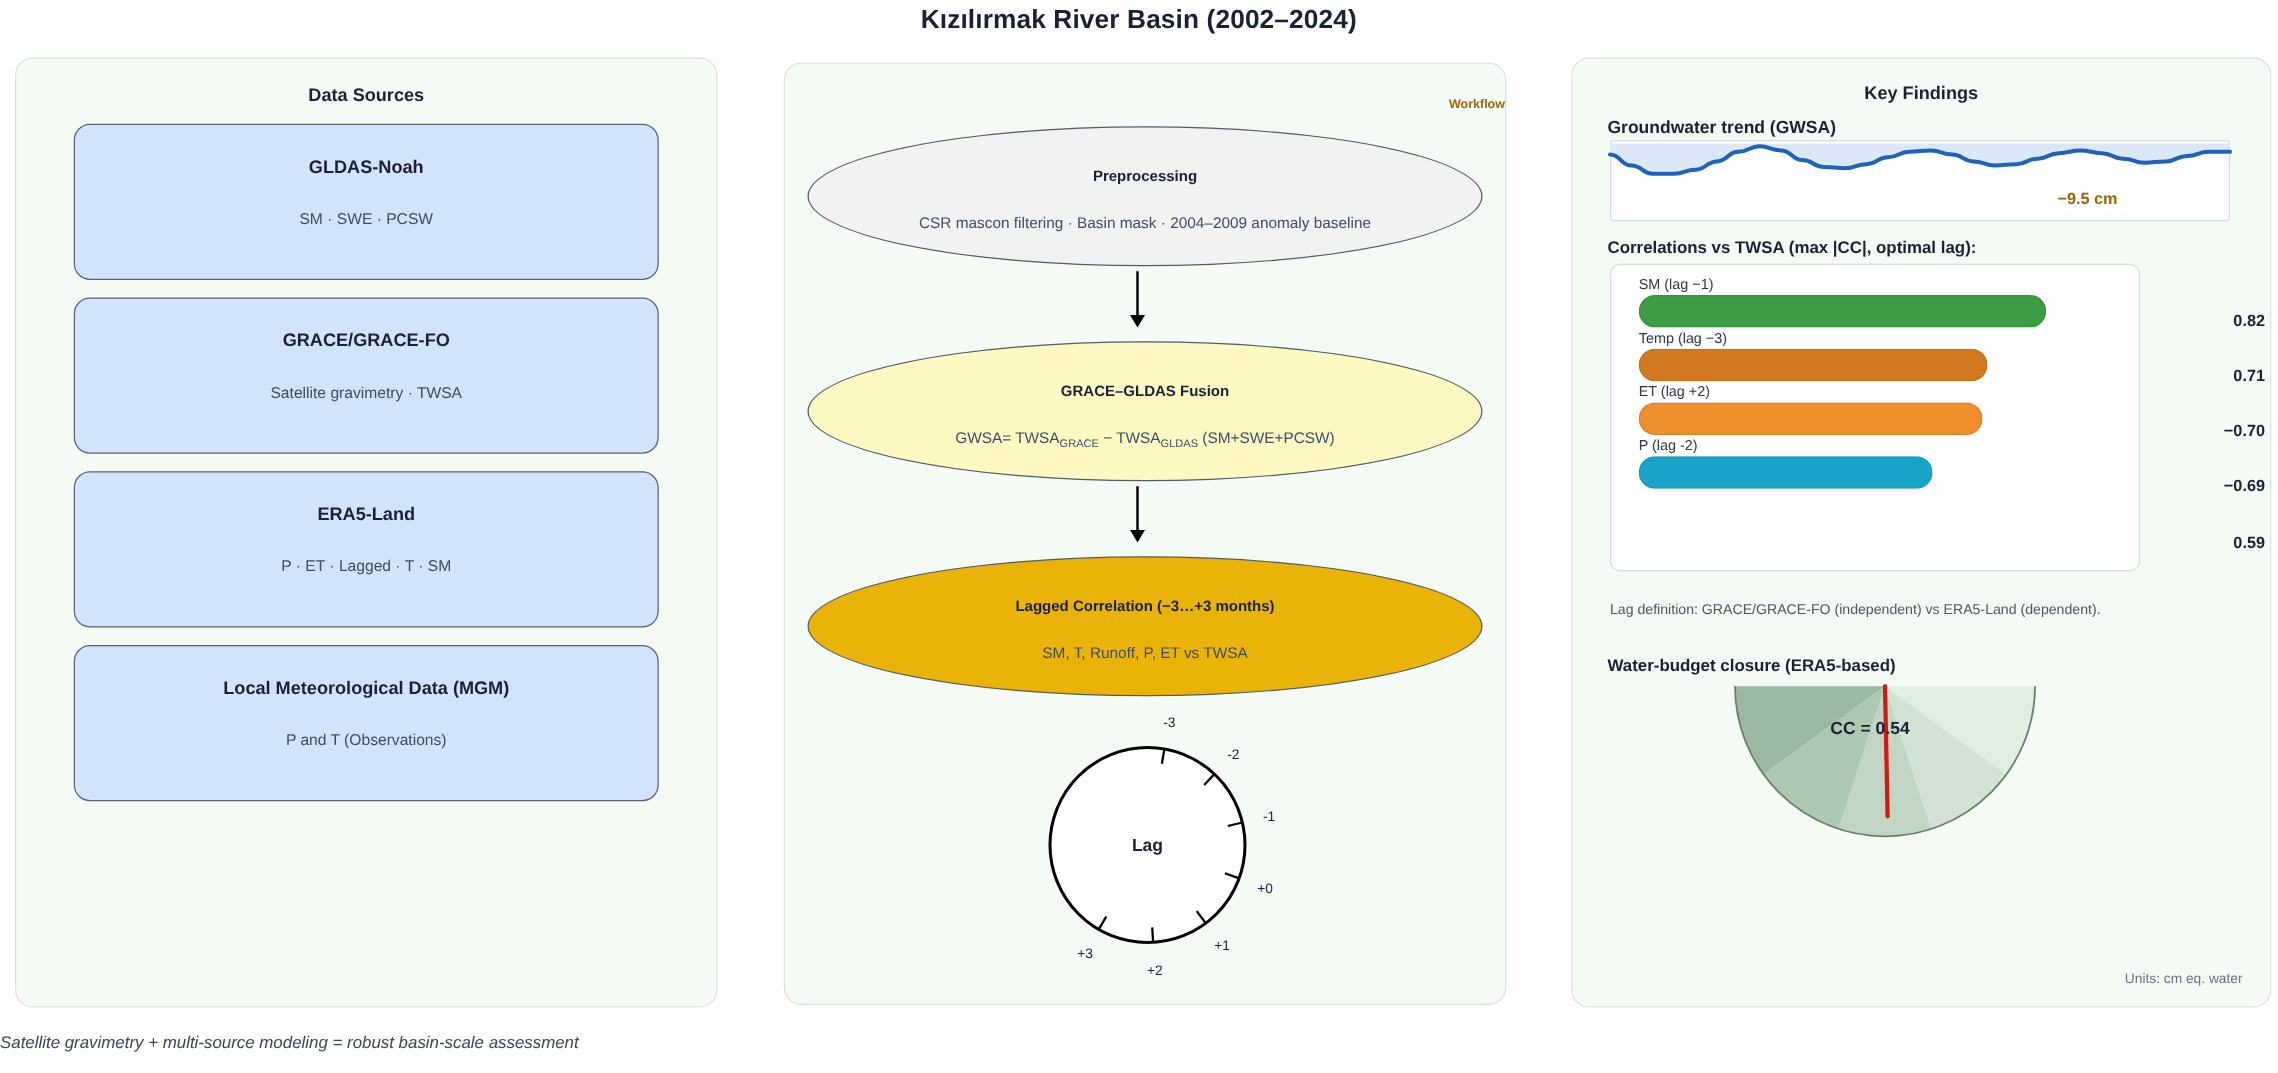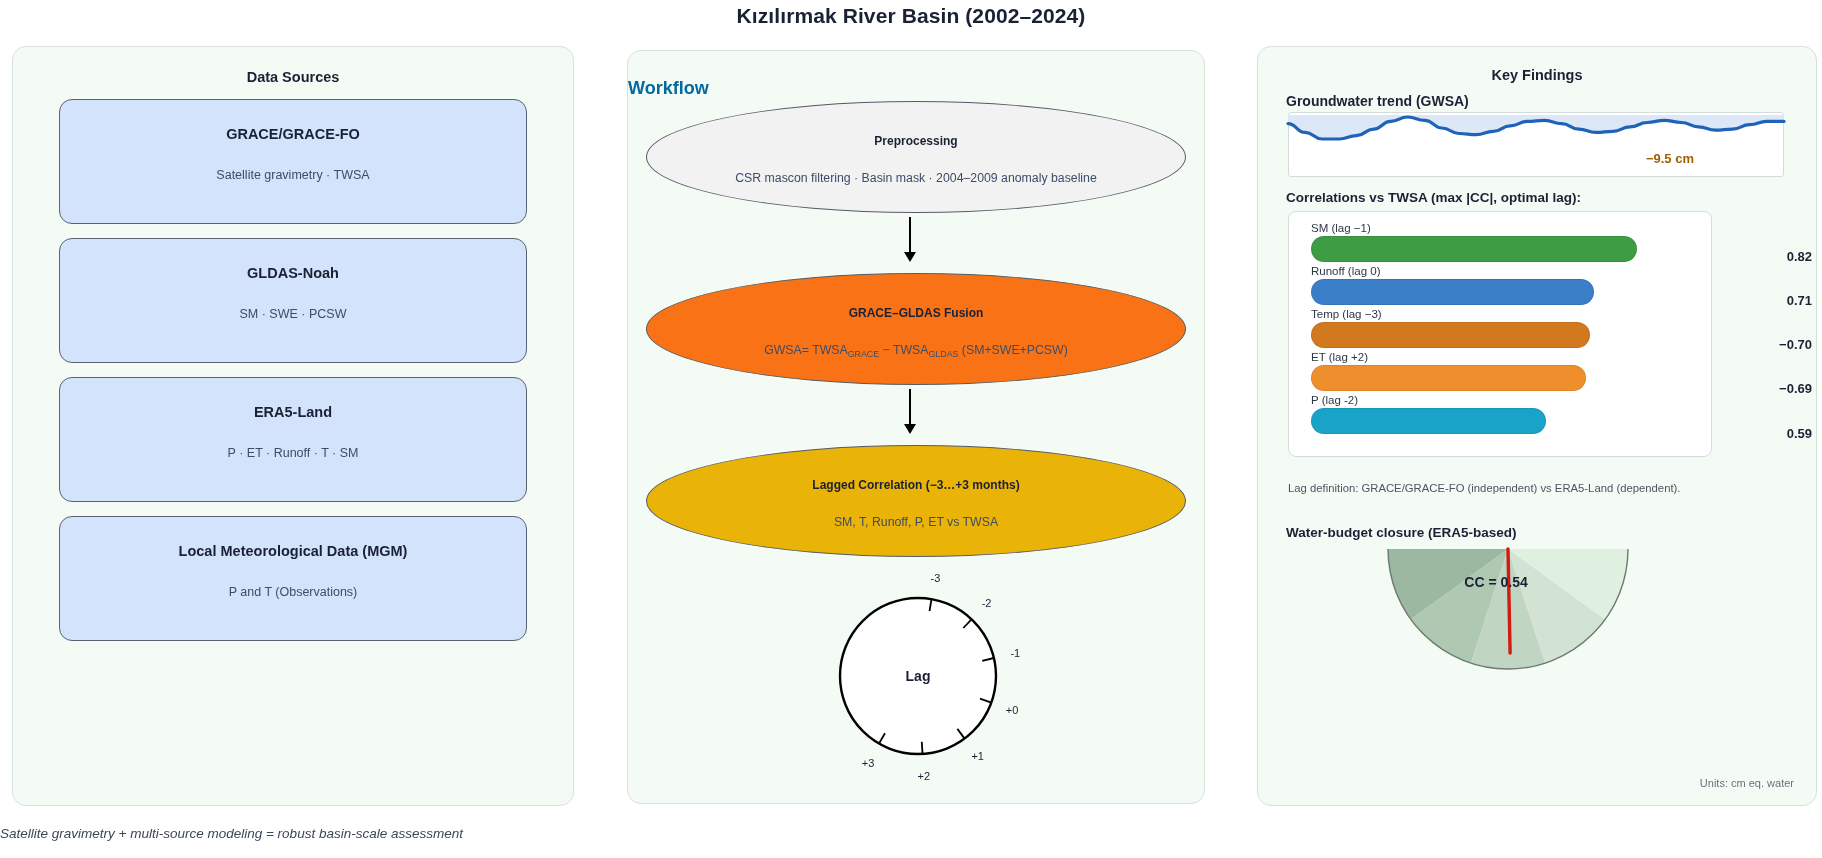--- a/index.html
+++ b/index.html
@@ -39,31 +39,31 @@
     border:1px solid #5a6275;
     border-radius:13px;
     height:125px;
     display:flex; flex-direction:column; align-items:center;
     padding-top:26px;
   }
   .src-card .t { font-weight:bold; font-size:14.5px; color:#1b2135;}
   .src-card .s { font-size:12.5px; color:#3e4c66; margin-top:26px; }
 
   
-  #wf-title { text-align:left; font-weight:bold; font-size:18px; color:#0369a1; margin-top:27px;}
+  #wf-title { text-align:right; font-weight:bold; font-size:10px; color:#a16207; margin-top:27px;}
   .stage {
     position:absolute; left:18px; width:540px; height:112px;
     border:1px solid #555b64;
     display:flex; flex-direction:column; align-items:center;
     border-radius:50% / 50%;
   }
   .stage .t { font-weight:bold; font-size:12px; color:#1b2135; margin-top:32px; }
   .stage .s { font-size:12.3px; color:#3e4c66; margin-top:23px; }
   #stage1 { top:50px;  background:#f2f2f3; }
-  #stage2 { top:222px; background:#f97316; }
+  #stage2 { top:222px; background:#fef9c3; }
   #stage3 { top:394px; background:#eab308; }
   .arrow { position:absolute; left:281px; width:2px; height:36px; background:#000; }
   .arrow::after{
     content:""; position:absolute; left:-5px; bottom:-9px;
     border-left:6px solid transparent; border-right:6px solid transparent;
     border-top:10px solid #000;
   }
   #arrow1 { top:166px; }
   #arrow2 { top:338px; }
   #lagdial { position:absolute; left:130px; top:500px; width:320px; height:230px; }
@@ -115,32 +115,32 @@
 </style>
 </head>
 <body>
 
 <div id="title">Kızılırmak River Basin (2002–2024)</div>
 
 <div class="panel" id="panel-left">
   <div class="panel-title">Data Sources</div>
 
   <div class="src-card">
+    <div class="t">GLDAS-Noah</div>
+    <div class="s">SM · SWE · PCSW</div>
+  </div>
+
+  <div class="src-card">
     <div class="t">GRACE/GRACE-FO</div>
     <div class="s">Satellite gravimetry · TWSA</div>
   </div>
 
   <div class="src-card">
-    <div class="t">GLDAS-Noah</div>
-    <div class="s">SM · SWE · PCSW</div>
-  </div>
-
-  <div class="src-card">
     <div class="t">ERA5-Land</div>
-    <div class="s">P · ET · Runoff · T · SM</div>
+    <div class="s">P · ET · Lagged · T · SM</div>
   </div>
 
   <div class="src-card">
     <div class="t">Local Meteorological Data (MGM)</div>
     <div class="s">P and T (Observations)</div>
   </div>
 </div>
 
 <div class="panel" id="panel-mid">
   <div id="wf-title">Workflow</div>
@@ -207,24 +207,20 @@
   </div>
 
   <div id="corr-head">Correlations vs TWSA (max |CC|, optimal lag):</div>
 
   <div id="corr-box">
     <div class="bar-row">
       <div class="bar-lbl">SM (lag −1)</div>
       <div class="bar" id="bar0" style="background: rgb(61, 156, 68); width: 326.4px;"></div>
     </div>
     <div class="bar-row">
-      <div class="bar-lbl">Runoff (lag 0)</div>
-      <div class="bar" id="bar1" style="background: rgb(58, 126, 200); width: 282.615px;"></div>
-    </div>
-    <div class="bar-row">
       <div class="bar-lbl">Temp (lag −3)</div>
       <div class="bar" id="bar2" style="background: rgb(210, 121, 31); width: 278.634px;"></div>
     </div>
     <div class="bar-row">
       <div class="bar-lbl">ET (lag +2)</div>
       <div class="bar" id="bar3" style="background: rgb(239, 142, 44); width: 274.654px;"></div>
     </div>
     <div class="bar-row">
       <div class="bar-lbl">P (lag -2)</div>
       <div class="bar" id="bar4" style="background: rgb(26, 163, 200); width: 234.849px;"></div>

